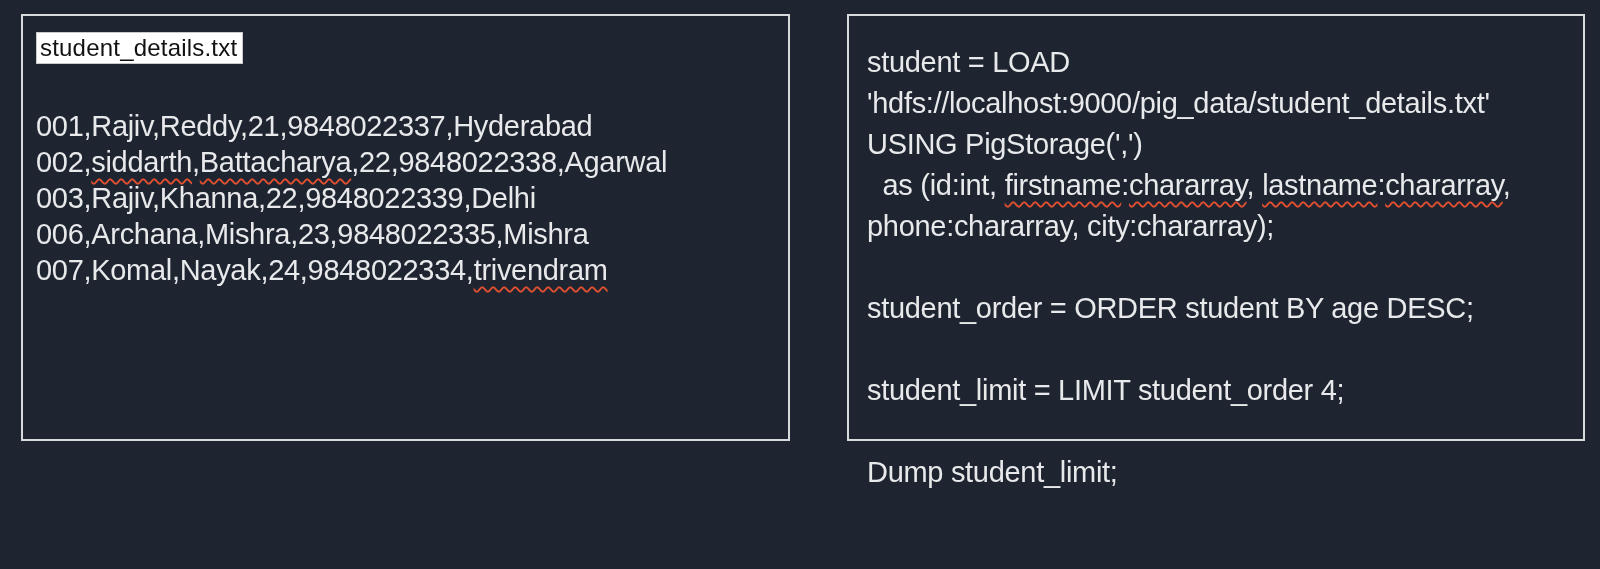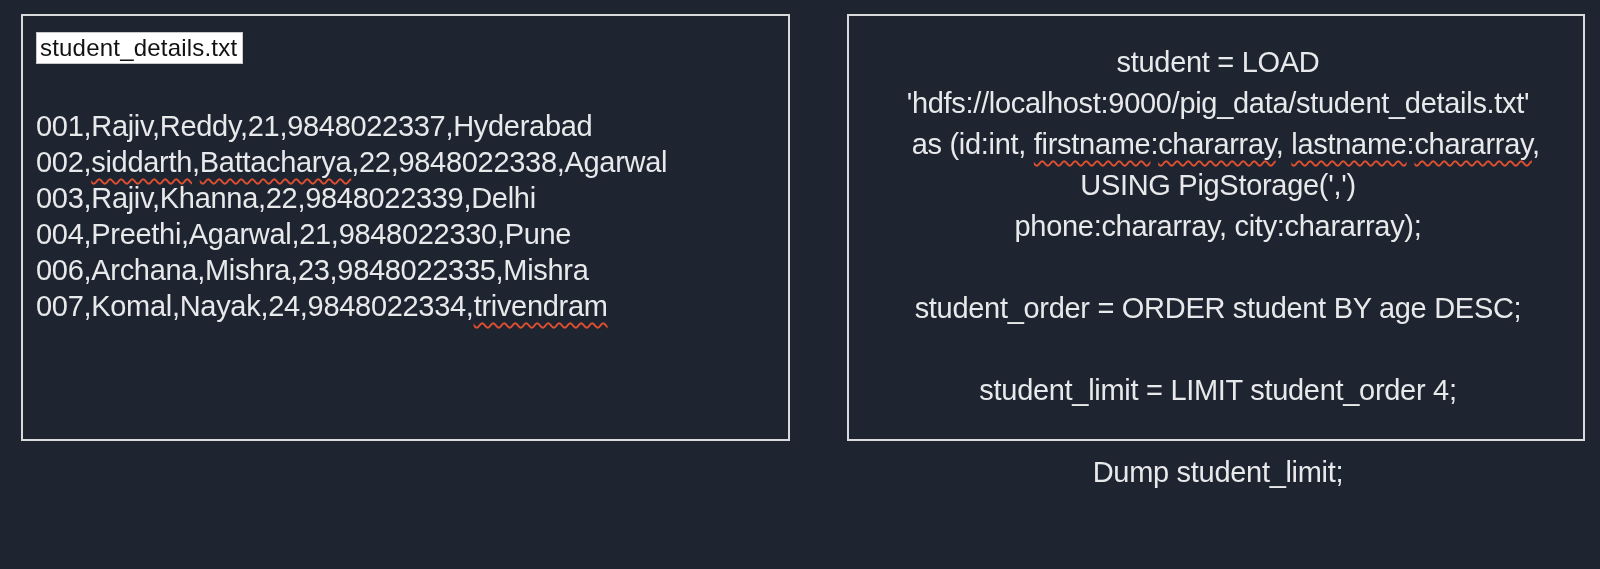--- a/index.html
+++ b/index.html
@@ -12,21 +12,21 @@
   .page { position: relative; width: 1600px; height: 569px; }
 
   .panel {
     position: absolute;
     top: 14px;
     height: 427px;
     border: 2px solid #d9dadc;
     background: #1e2430;
   }
   .panel.left  { left: 21px;  width: 769px; padding: 16px 10px 0 13px; }
-  .panel.right { left: 847px; width: 738px; padding: 26px 14px 0 18px; text-align: center; }
+  .panel.right { left: 847px; width: 738px; padding: 26px 14px 0 18px; }
 
   .file-title {
     display: inline-block;
     background: #ffffff;
     color: #121212;
     border: 1px solid #c9c9c9;
     font-size: 24px;
     line-height: 25px;
     padding: 2px 5px 3px 3px;
     letter-spacing: 0.2px;
@@ -63,32 +63,31 @@
 <body>
 
 <div class="page">
 
   <section class="panel left">
     <span class="file-title">student_details.txt</span>
     <div class="rows">
         <div class="data-line"><span>001,Rajiv,Reddy,21,9848022337,Hyderabad</span></div>
         <div class="data-line"><span>002,</span><span class="sq">siddarth</span><span>,</span><span class="sq">Battacharya</span><span>,22,9848022338,Agarwal</span></div>
         <div class="data-line"><span>003,Rajiv,Khanna,22,9848022339,Delhi</span></div>
-        <div class="data-line"><span>004,Preethi,Agarwal,21,9848022330,Pune</span></div>
         <div class="data-line"><span>006,Archana,Mishra,23,9848022335,Mishra</span></div>
         <div class="data-line"><span>007,Komal,Nayak,24,9848022334,</span><span class="sq">trivendram</span></div>
       </div>
   </section>
 
   <section class="panel right">
     <div class="code">
         <div class="code-line"><span>student = LOAD</span></div>
         <div class="code-line"><span>'hdfs://localhost:9000/pig_data/student_details.txt'</span></div>
+        <div class="code-line"><span>USING PigStorage(',')</span></div>
         <div class="code-line"><span>  as (id:int, </span><span class="sq">firstname</span><span>:</span><span class="sq">chararray</span><span>, </span><span class="sq">lastname</span><span>:</span><span class="sq">chararray</span><span>,</span></div>
-        <div class="code-line"><span>USING PigStorage(',')</span></div>
         <div class="code-line"><span>phone:chararray, city:chararray);</span></div>
         <div class="code-line">&nbsp;</div>
         <div class="code-line"><span>student_order = ORDER student BY age DESC;</span></div>
         <div class="code-line">&nbsp;</div>
         <div class="code-line"><span>student_limit = LIMIT student_order 4;</span></div>
         <div class="code-line">&nbsp;</div>
         <div class="code-line"><span>Dump student_limit;</span></div>
       </div>
   </section>
 

